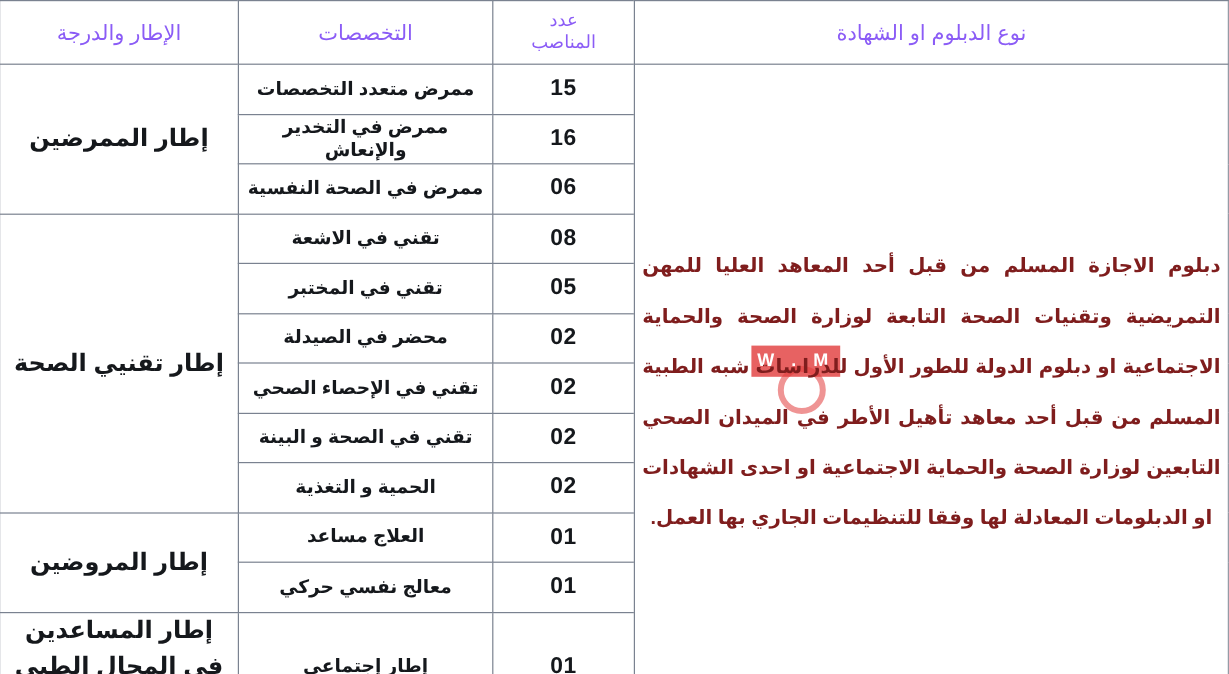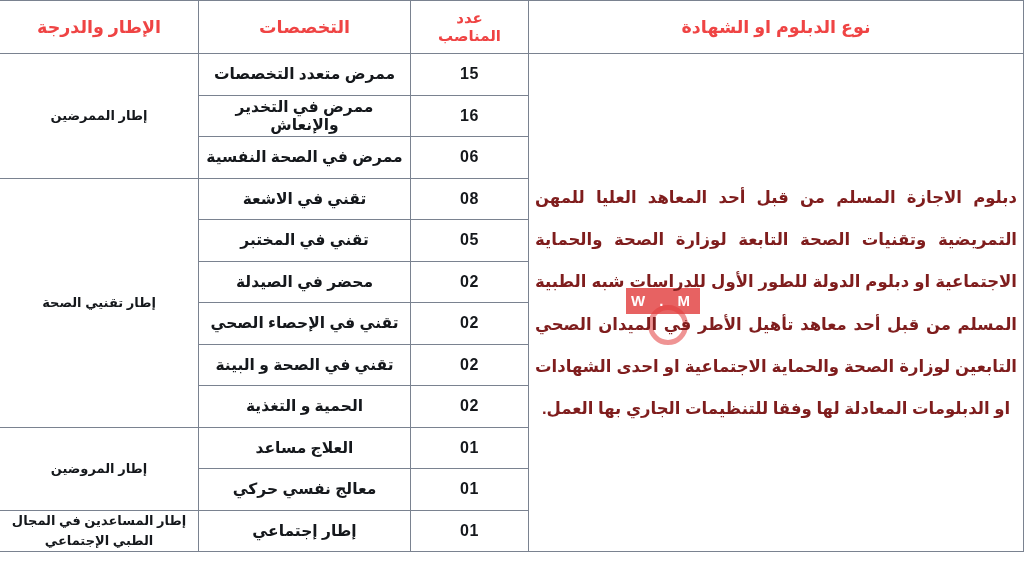--- a/index.html
+++ b/index.html
@@ -49,21 +49,21 @@
     border:1px solid #7a8290;
     padding:0 6px;
     text-align:center;
     vertical-align:middle;
     background:transparent;
   }
 
   
   thead th{
     height:52px;
-    font-size:17.5px;font-weight:700;color:#ef4444;
+    font-size:17.5px;font-weight:400;color:#8b5cf6;
     border-top:1px solid #6e7783;
     border-bottom:1px solid #6e7783;
   }
   th.h-diploma{
     background:linear-gradient(to left,#f3f8fc 0%,#e2f0f9 22%,#bfe1f4 58%,#9ed4ef 100%);
   }
   th.h-count, th.h-spec, th.h-frame{
     background:#9ed4ef;
     background:linear-gradient(to left,#a6d8f1 0%,#9ed4ef 100%);
   }
@@ -80,25 +80,25 @@
     font-size:16.5px;
     line-height:2.55;
     font-weight:700;
     color:#7f1d1d;
     vertical-align:top;
   }
   td.diploma p{margin:0;text-align:justify;text-align-last:justify;}
   td.diploma p.last{text-align-last:center;}
 
   td.count{
-    font-size:16px;font-weight:700;letter-spacing:.5px;
+    font-size:19px;font-weight:700;letter-spacing:.5px;
     height:40.5px;direction:ltr;
   }
   td.spec{font-size:15.5px;font-weight:600;height:40.5px;margin-left:28px;}
-  td.frame{font-size:13px;font-weight:600;line-height:1.5;}
+  td.frame{font-size:20px;font-weight:600;line-height:1.5;}
 
   
   col.c-diploma{width:495px;}
   col.c-count{width:118px;}
   col.c-spec{width:212px;}
   col.c-frame{width:199px;}
 </style>
 </head>
 <body>
 

